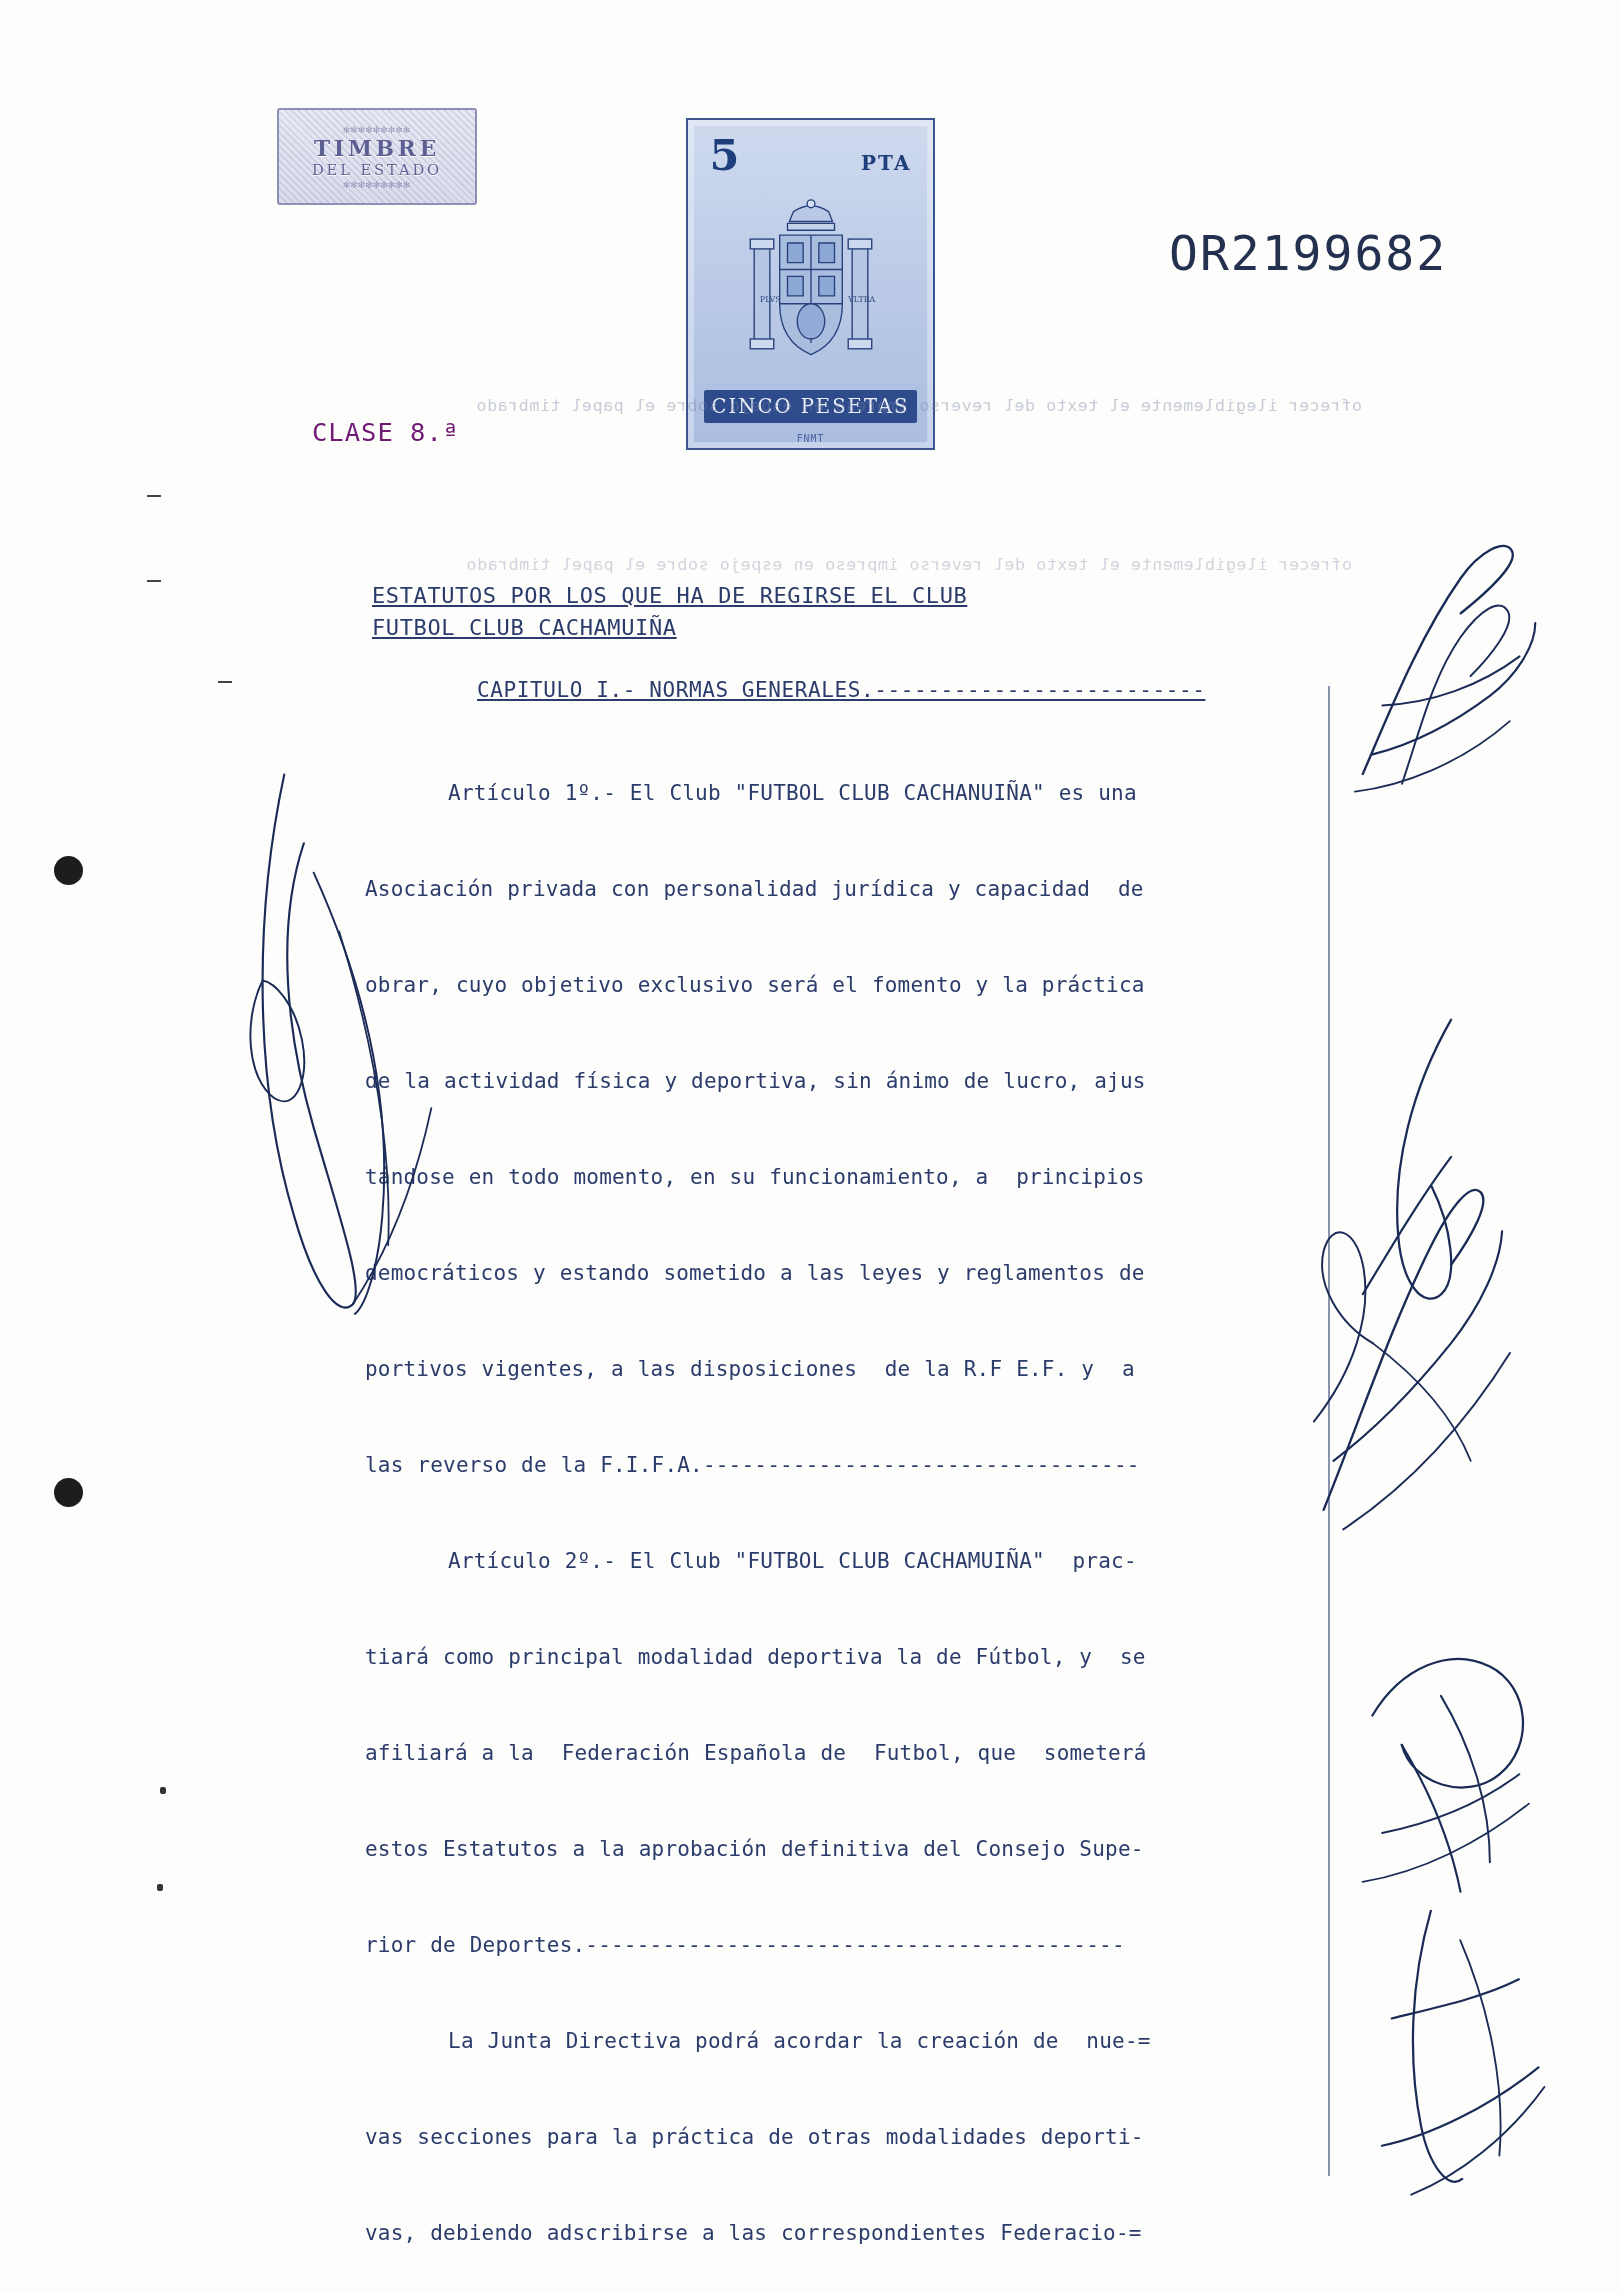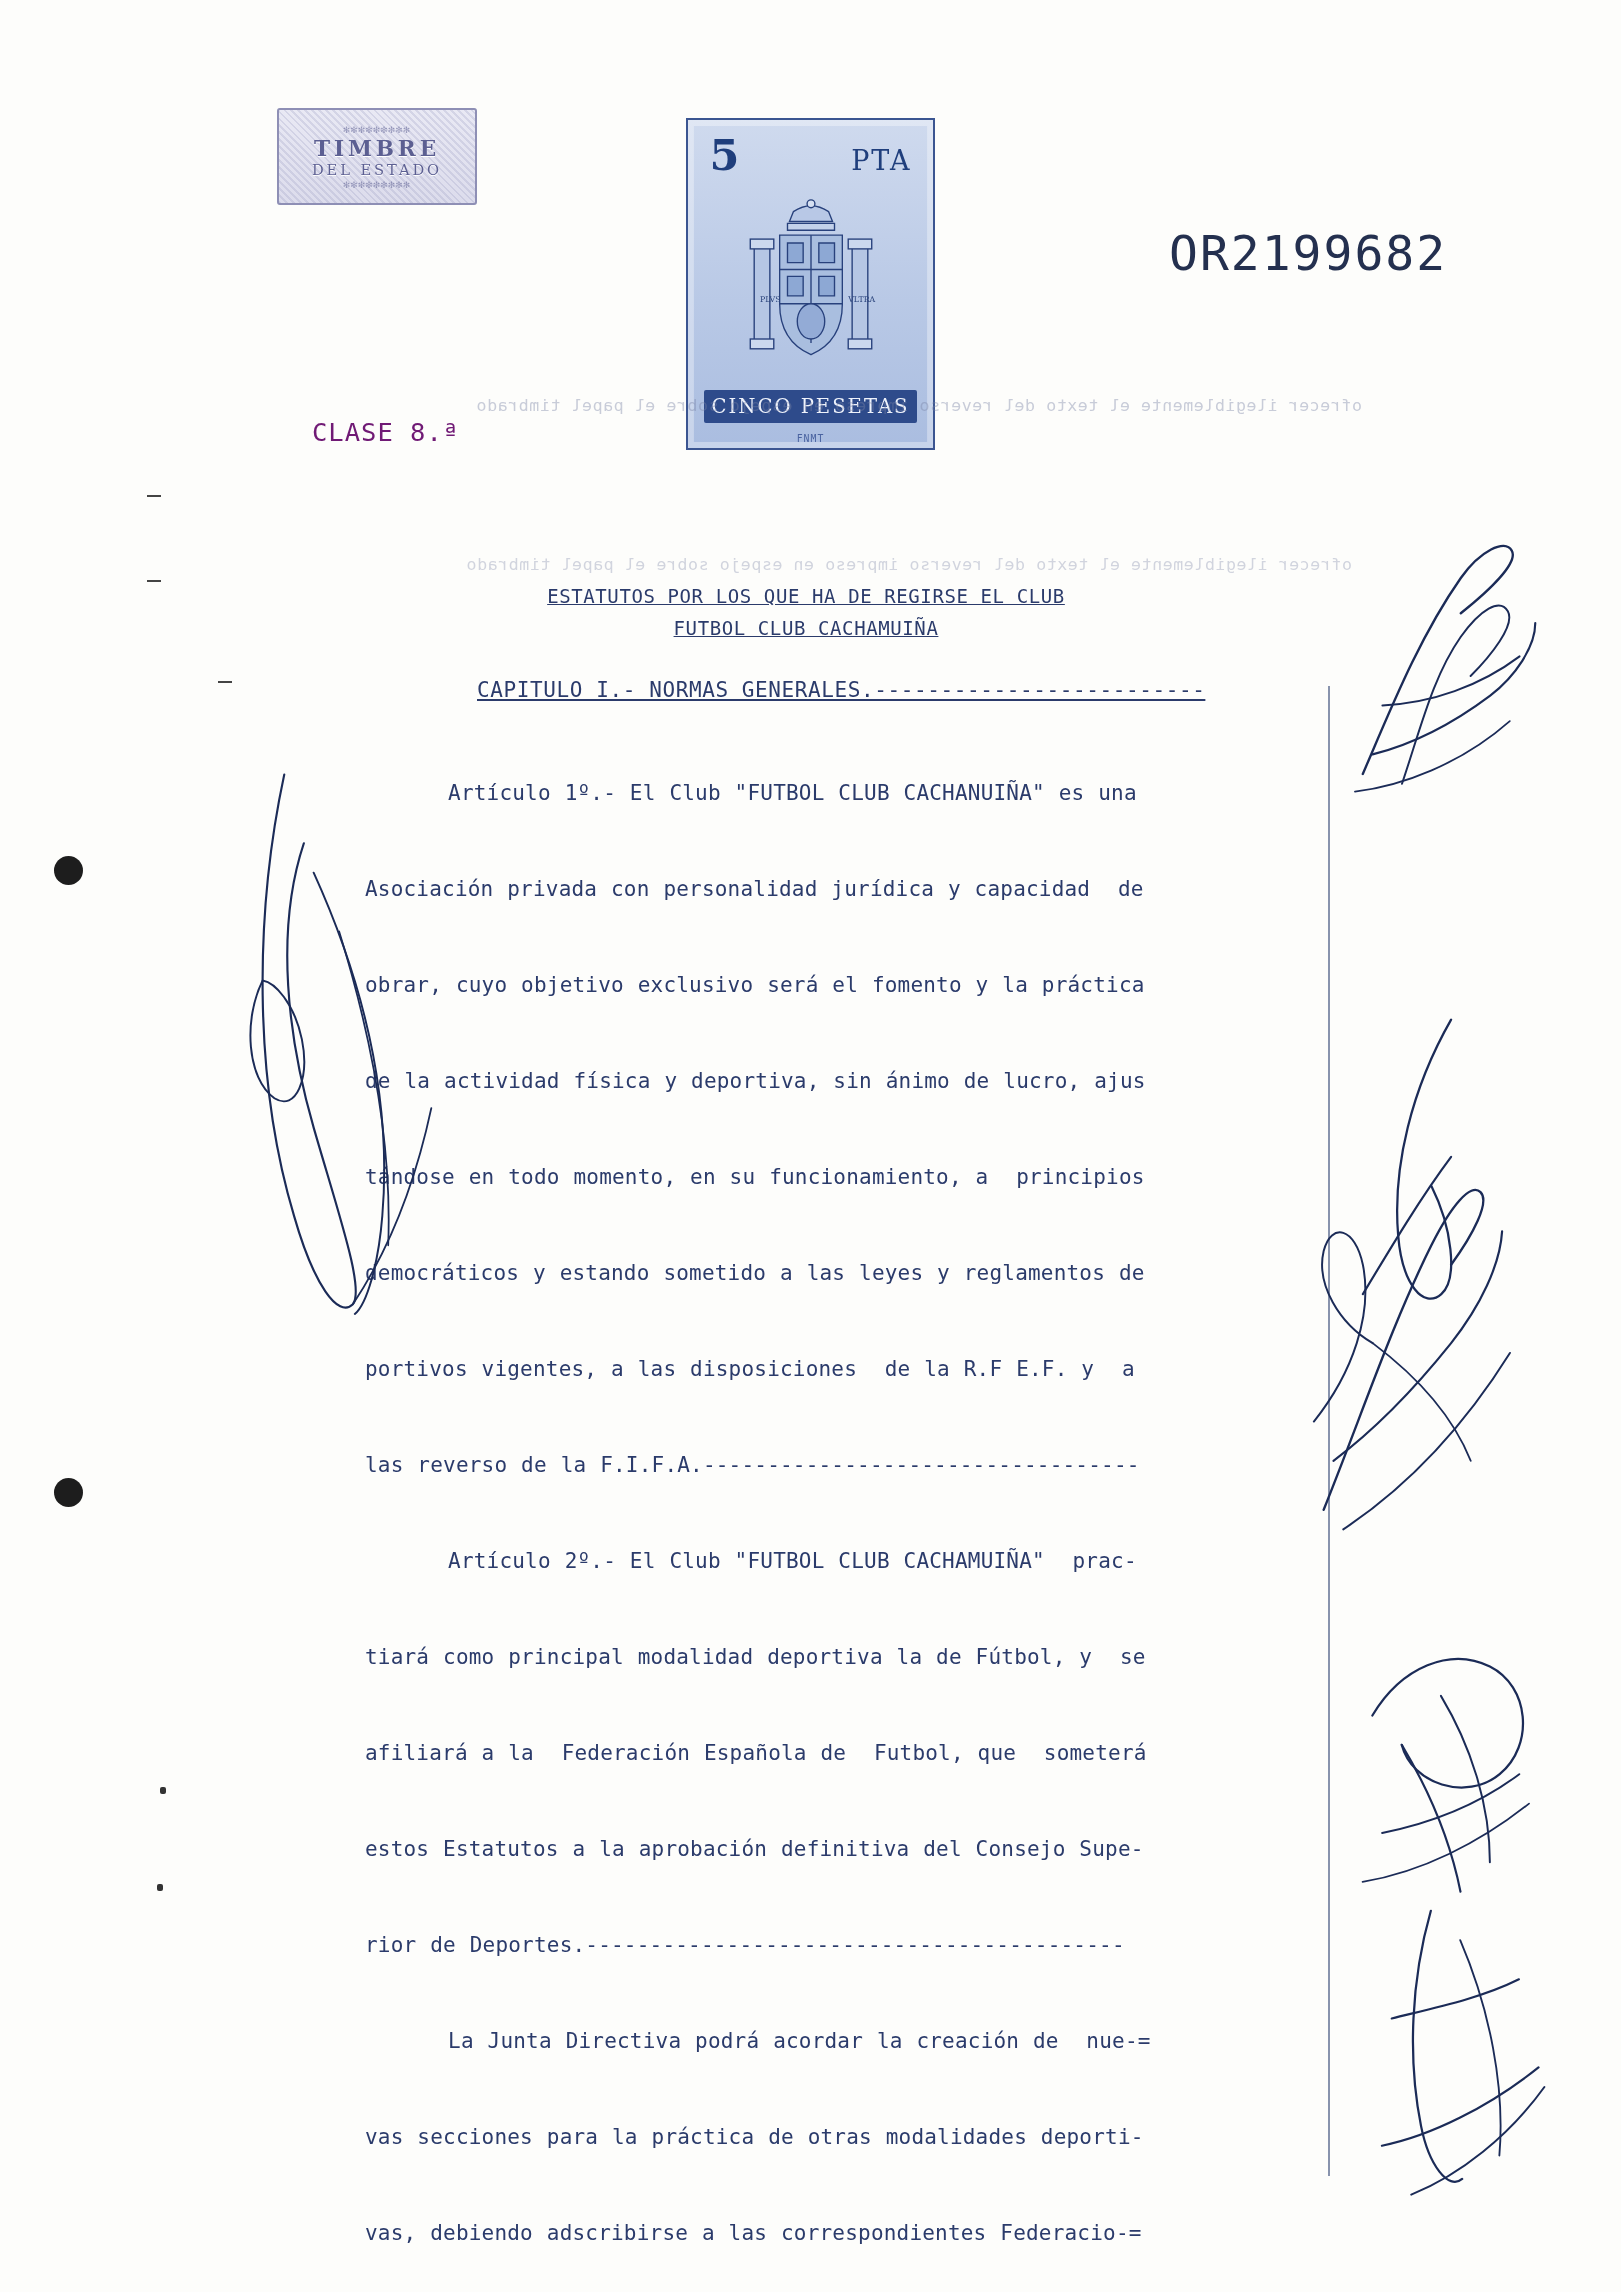--- a/index.html
+++ b/index.html
@@ -70,21 +70,21 @@
   }
   .sello-top {
     display: flex;
     justify-content: space-between;
     align-items: baseline;
     padding: 9.8px 21.6px 0 21.6px;
     font-family: "DejaVu Serif", serif;
     color: #1f3e7c;
   }
   .sello-top .val { font-size: 43px; font-weight: bold; }
-  .sello-top .cur { font-size: 27px; font-weight: normal; letter-spacing: 2px; }
+  .sello-top .cur { font-size: 20px; font-weight: bold; letter-spacing: 2px; }
   .escudo {
     position: absolute;
     left: 50%;
     top: 76px;
     transform: translateX(-50%);
     width: 157px;
     height: 191px;
   }
   .sello-bottom {
     position: absolute;
@@ -154,25 +154,24 @@
     line-height: 30px;
     color: rgba(120,130,165,.33);
     transform: scaleX(-1);
     letter-spacing: 0.5px;
     pointer-events: none;
   }
 
   
   .doc-title {
     position: absolute;
-    left: 350px;
+    left: 372px;
     top: 580px;
     width: 912px;
-    text-align: center;
-    font-size: 19px;
+    font-size: 22px;
     line-height: 32px;
     letter-spacing: 0.6px;
   }
   .doc-title span { text-decoration: underline; }
 
   .chapter {
     position: absolute;
     left: 477px;
     top: 678px;
     font-size: 21px;

